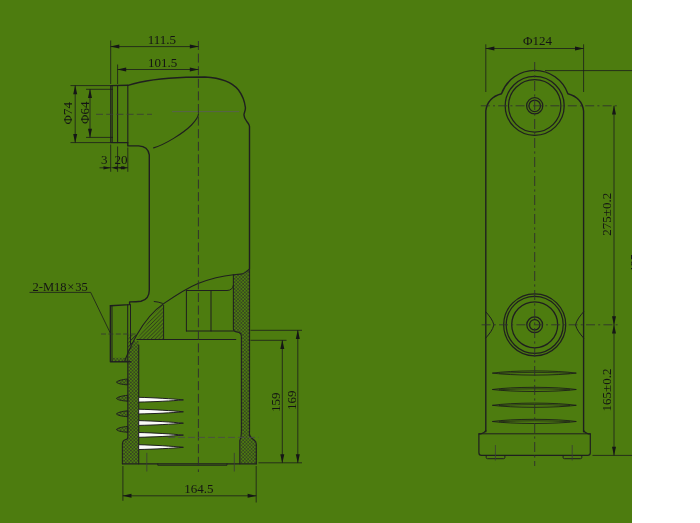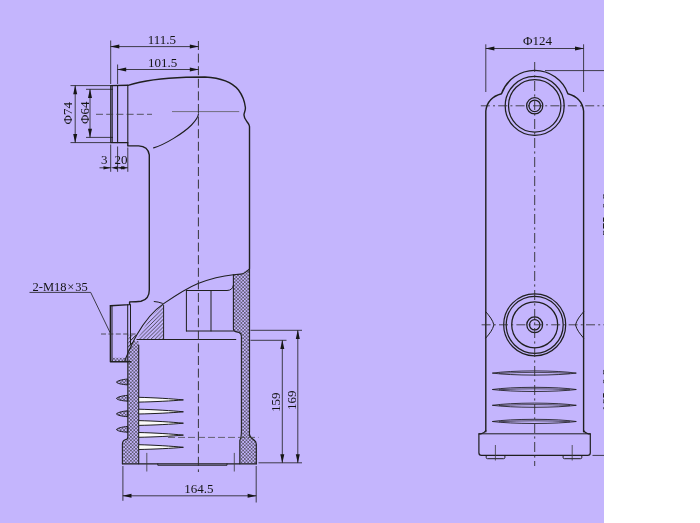--- a/index.html
+++ b/index.html
@@ -1,16 +1,16 @@
 <!DOCTYPE html>
 <html><head>
 <meta charset="utf-8">
 <style>
 html,body{margin:0;padding:0;background:#ffffff;}
-#page{position:relative;width:604px;height:523px;background:#c4b5fd;overflow:hidden;}
+#page{position:relative;width:604px;height:523px;background:#4d7c0f;overflow:hidden;padding-left:28px;}
 svg{position:absolute;left:0;top:0;}
 text{font-family:"Liberation Serif",serif;fill:#141414;}
 </style>
 </head>
 <body>
 <div id="page">
 <svg width="700" height="523" viewBox="0 0 700 523">
 <defs>
 <marker id="ar" refX="9.2" refY="3" markerWidth="10" markerHeight="6" orient="auto-start-reverse" markerUnits="userSpaceOnUse">
   <path d="M9.6,3 L0.6,5.0 L0.6,1.0 Z" fill="#161616"></path>

